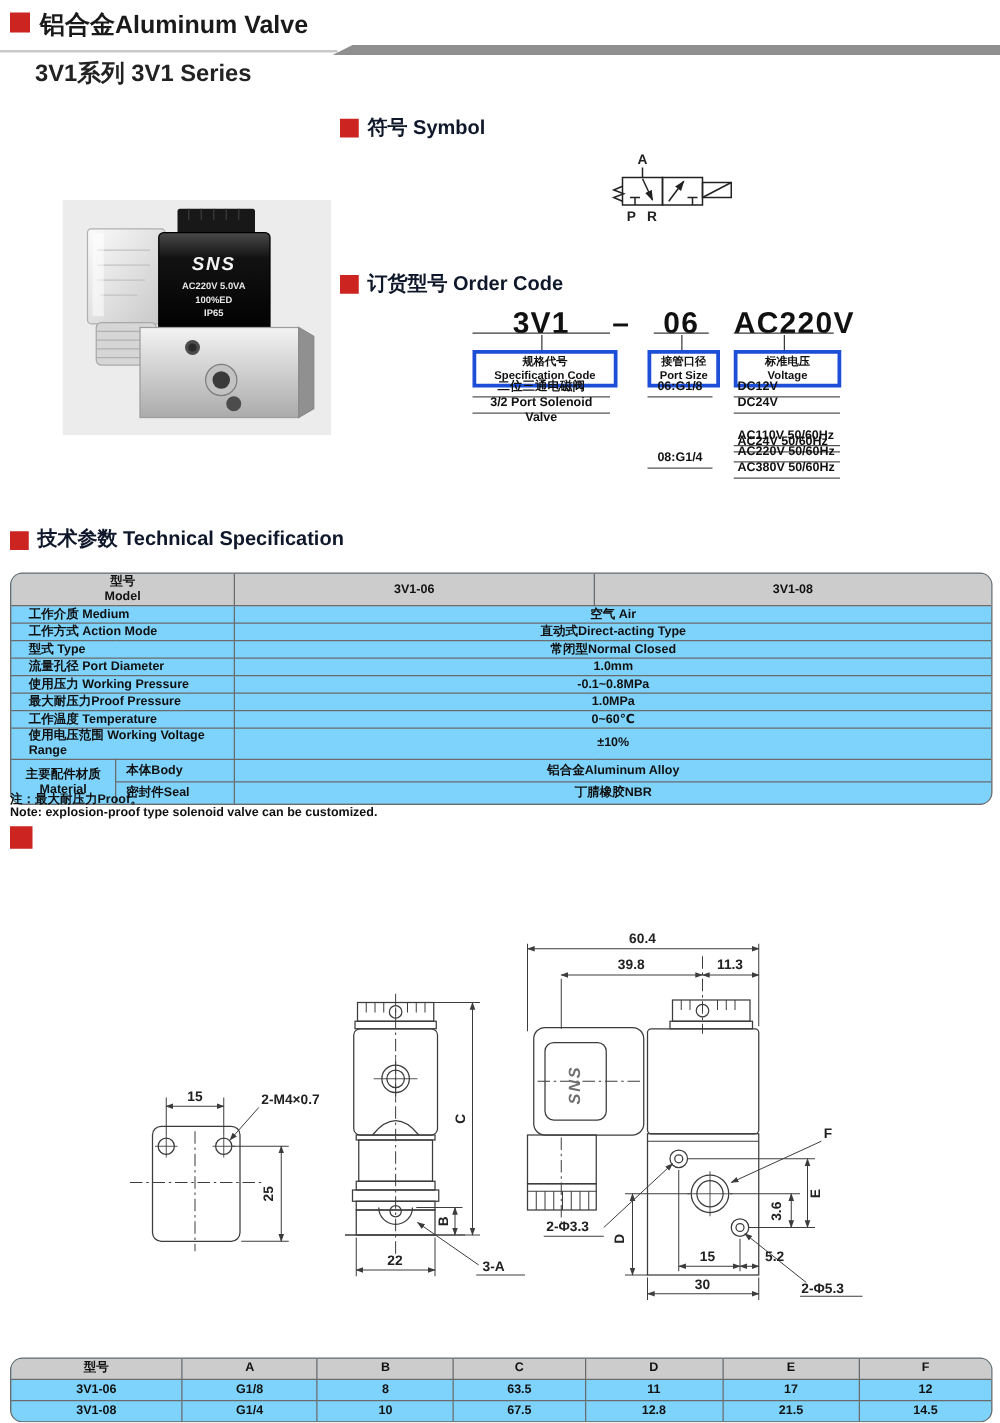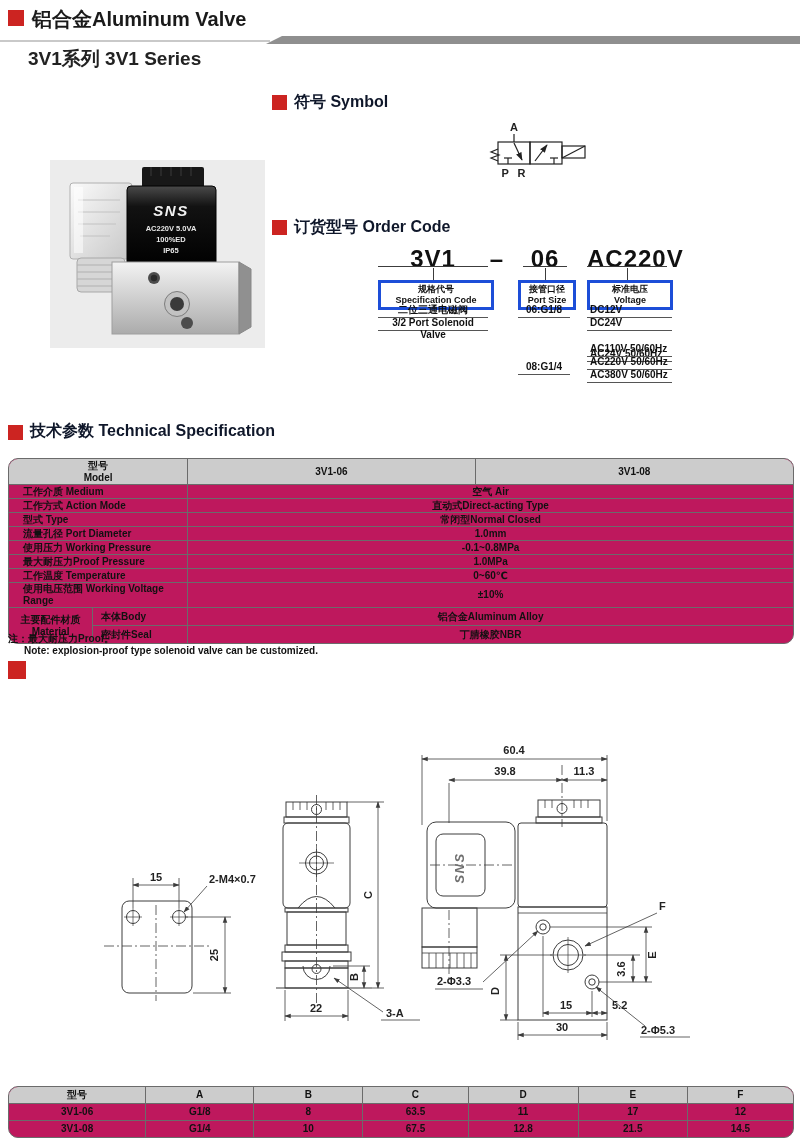--- a/index.html
+++ b/index.html
@@ -16,21 +16,21 @@
   
   .oc-part{position:absolute;font-size:24px;font-weight:bold;text-align:center;letter-spacing:1px;}
   .oc-line{position:absolute;border-bottom:1.5px solid #3c3c3c;}
   .oc-tick{position:absolute;width:1px;background:#3c3c3c;}
   .oc-box{position:absolute;border:3px solid #1d4ed8;display:flex;flex-direction:column;
           justify-content:center;align-items:center;font-size:9px;font-weight:bold;line-height:1.2;text-align:center;}
   .oc-opt{position:absolute;height:13px;line-height:12px;font-size:10px;font-weight:bold;
           border-bottom:1px solid #555;}
   .oc-opt.center{text-align:center;}
   
-  .tblwrap{position:absolute;border:1.5px solid #6b6b6b;border-radius:10px;overflow:hidden;background:#be185d;}
+  .tblwrap{position:absolute;border:1.5px solid #6b6b6b;border-radius:10px;overflow:hidden;background:#7dd3fc;}
   .tblwrap table{border-collapse:collapse;table-layout:fixed;width:calc(100% + 2px);margin:-1px;}
   .tblwrap td{border:1px solid #6b6b6b;font-size:10px;font-weight:bold;text-align:center;
               padding:0;line-height:1.2;color:#111;}
   .tblwrap td.lbl{text-align:left;padding-left:14px;}
   .tblwrap tr.hd td{background:#cccccc;}
   .spec-r td{height:13px;}
   .spec-h td{height:25px;}
   .spec-m td{height:17px;}
   .dimtbl td{height:16px;}
   .note{position:absolute;font-size:10px;font-weight:bold;white-space:nowrap;}
@@ -222,21 +222,21 @@
       </tr>
       <tr class="spec-m">
         <td class="lbl" style="padding-left:8px;">密封件Seal</td>
         <td colspan="2">丁腈橡胶NBR</td>
       </tr>
     </tbody>
       </table>
   </div>
 
   <div class="note" style="left:8px;top:632px;">注：最大耐压力Proof。</div>
-  <div class="note" style="left:24px;top:645px;text-align:center;">Note: explosion-proof type solenoid valve can be customized.</div>
+  <div class="note" style="left:8px;top:645px;text-align:center;">Note: explosion-proof type solenoid valve can be customized.</div>
 
   <div class="redsq" style="left:8px;top:661px;width:18px;height:18px;"></div>
 
   <svg class="abs" style="left:0;top:695px;" width="800" height="385" viewBox="0 0 800 385">
     <defs>
       <marker id="ar" viewBox="0 0 10 10" refX="9" refY="5" markerWidth="8" markerHeight="8" orient="auto-start-reverse">
         <path d="M0,1.5 L10,5 L0,8.5 z" fill="#3c3c3c"></path>
       </marker>
     </defs>
 

